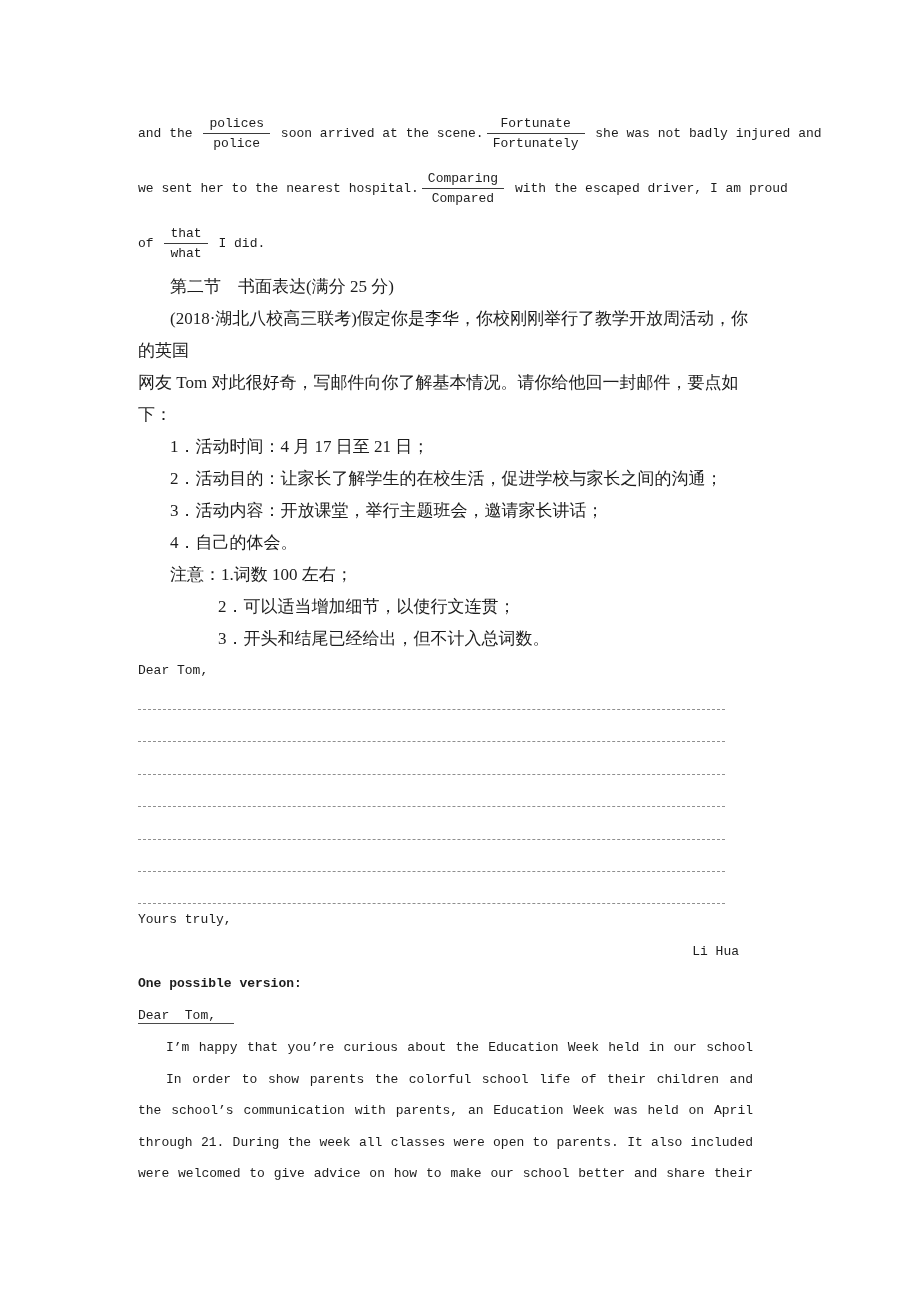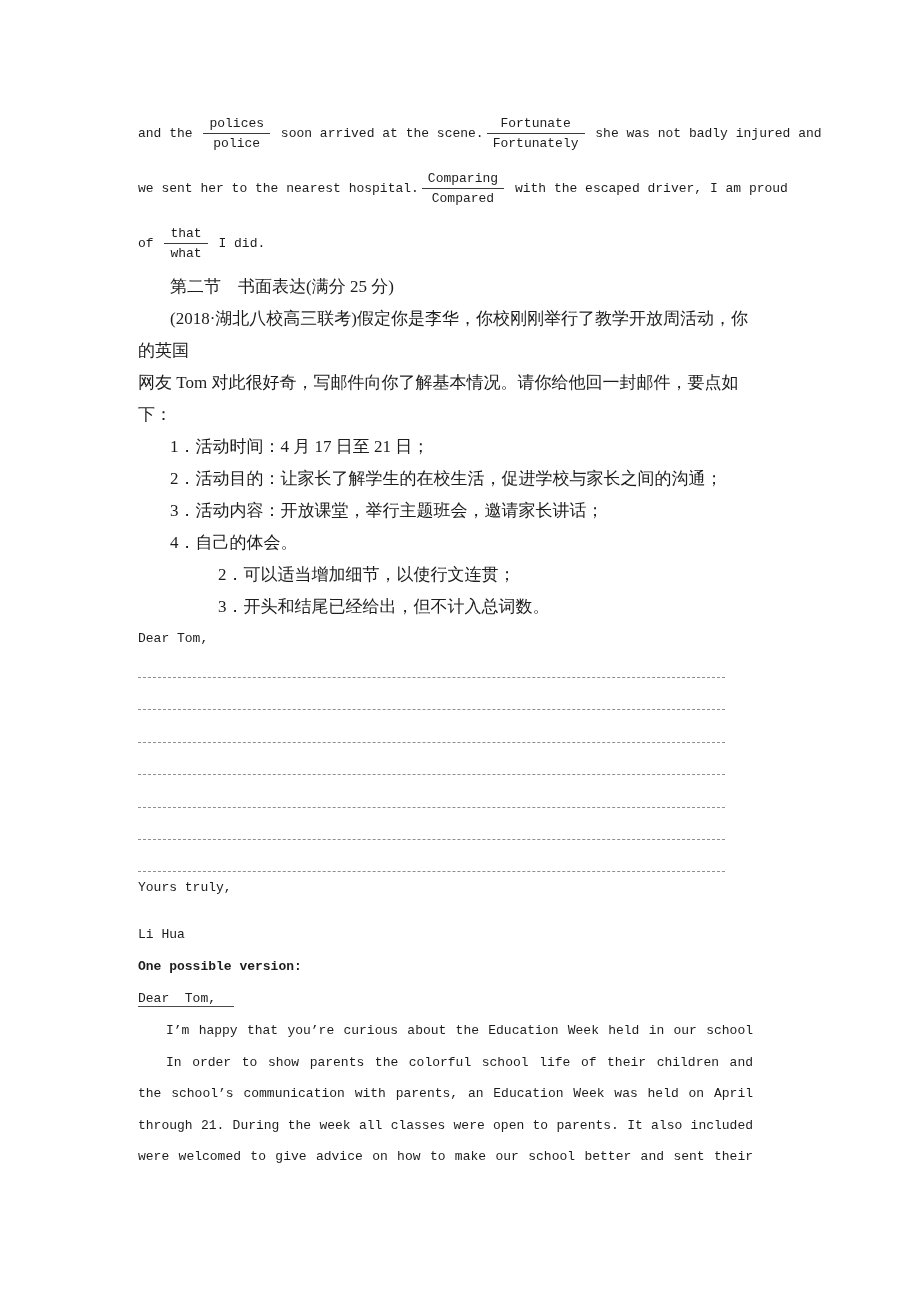--- a/index.html
+++ b/index.html
@@ -29,21 +29,21 @@
   .indent{text-indent:32px;}
   .pad1{padding-left:32px;}
   .pad2{padding-left:80px;}
 
   
   .salutation-line{line-height:32px;}
   .wlines{width:587px;margin:0;}
   .wline{height:31.4px;border-bottom:1px dashed #8f8f8f;}
   .wlines .wline:first-child{height:22px;}
   .closing-line{line-height:32px;text-align:left;padding-right:27px;}
-  .signature-line{line-height:32px;padding-right:14px;margin-top:15px;}
+  .signature-line{line-height:32px;text-align:right;padding-right:14px;}
 
   
   .sample-heading{line-height:32px;font-weight:bold;font-size:13px;}
   .sample-sal{line-height:32px;}
   .sal-underline{border-bottom:1px solid #4a4a4a;padding-right:18px;white-space:pre;}
   .essay-line{line-height:31.5px;height:31.5px;overflow:hidden;}
   .jl{text-align:justify;text-align-last:justify;}
   .fl{text-align:left;}
   .pind{text-indent:28px;}
 </style>
@@ -87,20 +87,21 @@
   </div>
 
   <div>
     <div class="cn pad1">第二节　书面表达(满分 25 分)</div>
     <div class="cn indent">(2018·湖北八校高三联考)假定你是李华，你校刚刚举行了教学开放周活动，你的英国</div>
     <div class="cn">网友 Tom 对此很好奇，写邮件向你了解基本情况。请你给他回一封邮件，要点如下：</div>
     <div class="cn pad1">1．活动时间：4 月 17 日至 21 日；</div>
     <div class="cn pad1">2．活动目的：让家长了解学生的在校生活，促进学校与家长之间的沟通；</div>
     <div class="cn pad1">3．活动内容：开放课堂，举行主题班会，邀请家长讲话；</div>
     <div class="cn pad1">4．自己的体会。</div>
+    <div class="cn pad1">注意：1.词数 100 左右；</div>
     <div class="cn pad2">2．可以适当增加细节，以使行文连贯；</div>
     <div class="cn pad2">3．开头和结尾已经给出，但不计入总词数。</div>
   </div>
 
   <div>
     <div class="en salutation-line">Dear Tom,</div>
     <div class="wlines">
         <div class="wline"></div>
         <div class="wline"></div>
         <div class="wline"></div>
@@ -115,16 +116,16 @@
 
   <div>
     <div class="en sample-heading">One possible version:</div>
     <div class="en sample-sal">
       <span class="sal-underline">Dear  Tom,</span>
     </div>
     <div class="en essay-line jl pind">I’m happy that you’re curious about the Education Week held in our school</div>
     <div class="en essay-line jl pind">In order to show parents the colorful school life of their children and promote</div>
     <div class="en essay-line jl">the school’s communication with parents, an Education Week was held on April 17</div>
     <div class="en essay-line jl">through 21. During the week all classes were open to parents. It also included theme</div>
-    <div class="en essay-line jl">were welcomed to give advice on how to make our school better and sent their</div>
+    <div class="en essay-line jl">were welcomed to give advice on how to make our school better and share their</div>
   </div>
 
 </div>
 
 </body></html>

